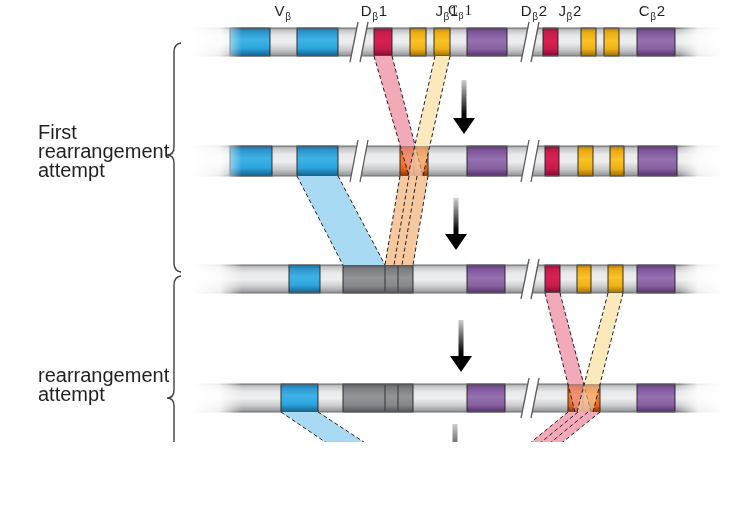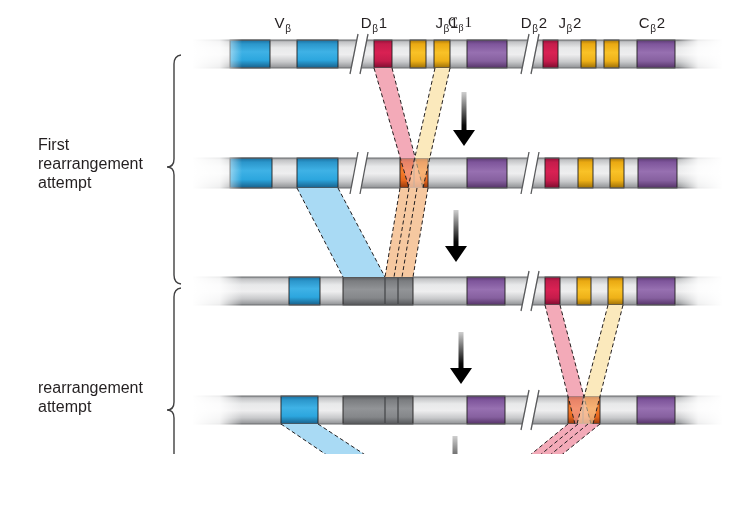--- a/index.html
+++ b/index.html
@@ -1,21 +1,21 @@
 <!DOCTYPE html>
 <html><head>
 <meta charset="utf-8">
 <style>
   html,body{margin:0;padding:0;background:#fff;}
   body{font-family:"Liberation Sans",sans-serif;}
-  .canvas{position:relative;width:741px;height:442px;background:#ffffff;overflow:hidden;margin-top:12px;}
+  .canvas{position:relative;width:741px;height:442px;background:#ffffff;overflow:hidden;}
   .canvas svg{position:absolute;left:0;top:0;}
   .top-label{position:absolute;top:2px;transform:translateX(-50%);font-size:15px;color:#231f20;white-space:nowrap;letter-spacing:.2px;}
   .top-label .sub{font-size:10px;position:relative;top:4px;margin:0 .5px;}
-  .side-label{position:absolute;font-size:16px;color:#231f20;line-height:19px;}
+  .side-label{position:absolute;font-size:20px;color:#231f20;line-height:19px;}
 </style>
 </head>
 <body>
 
 <div class="canvas">
 
   <svg id="diagram" width="741" height="531" viewBox="0 0 741 531">
     <defs>
       <linearGradient id="g-bar" x1="0" y1="0" x2="0" y2="1">
         <stop offset="0" stop-color="#96989b"></stop>

